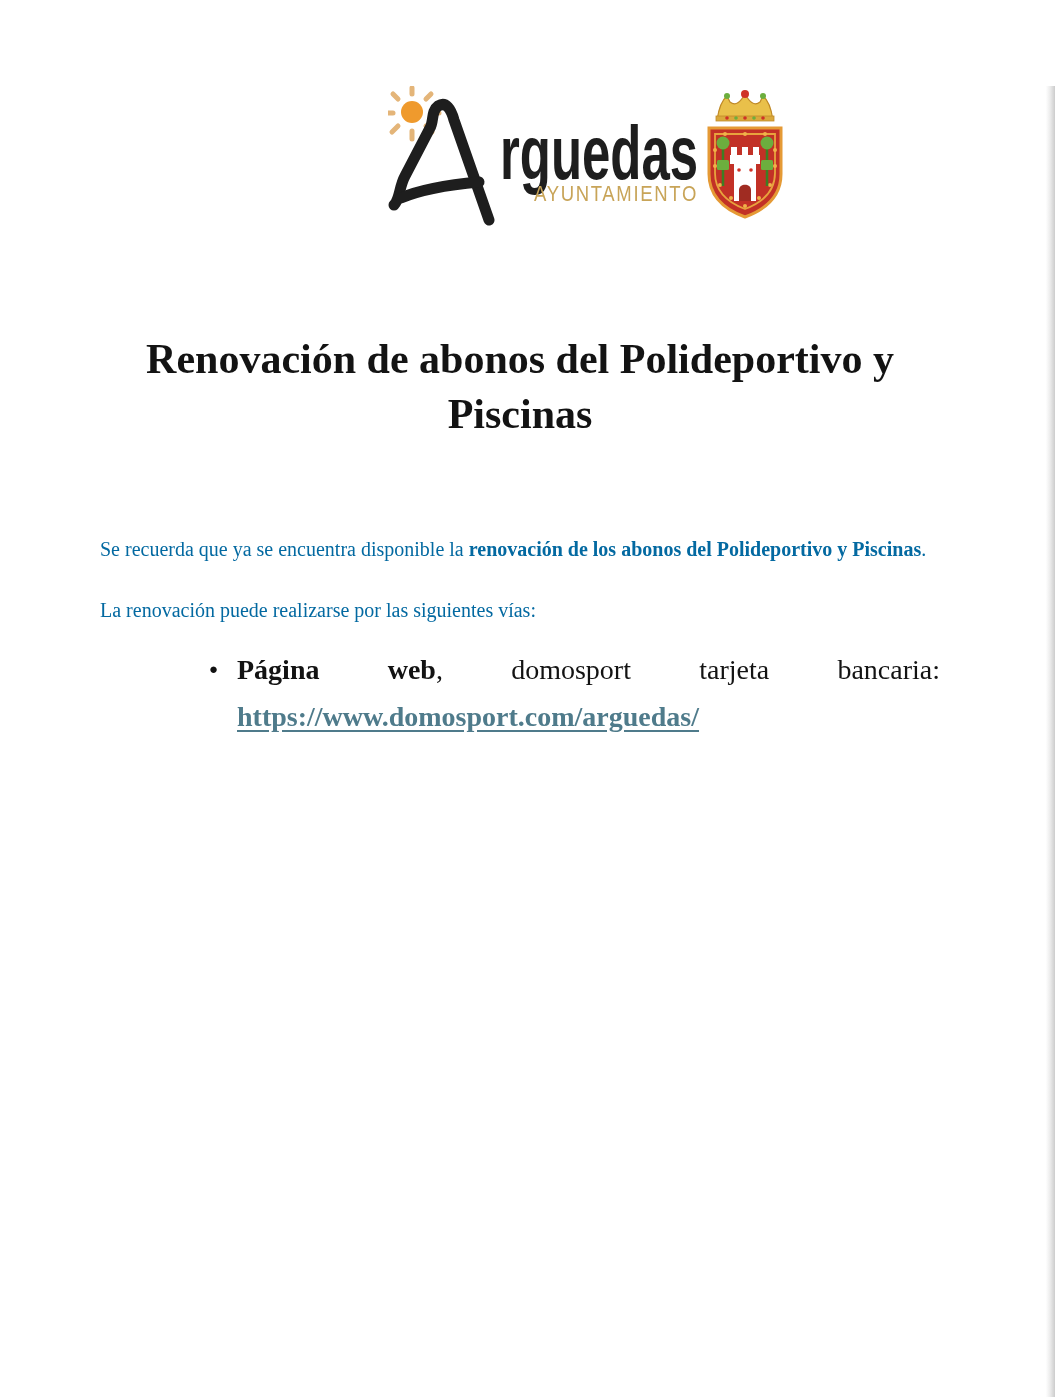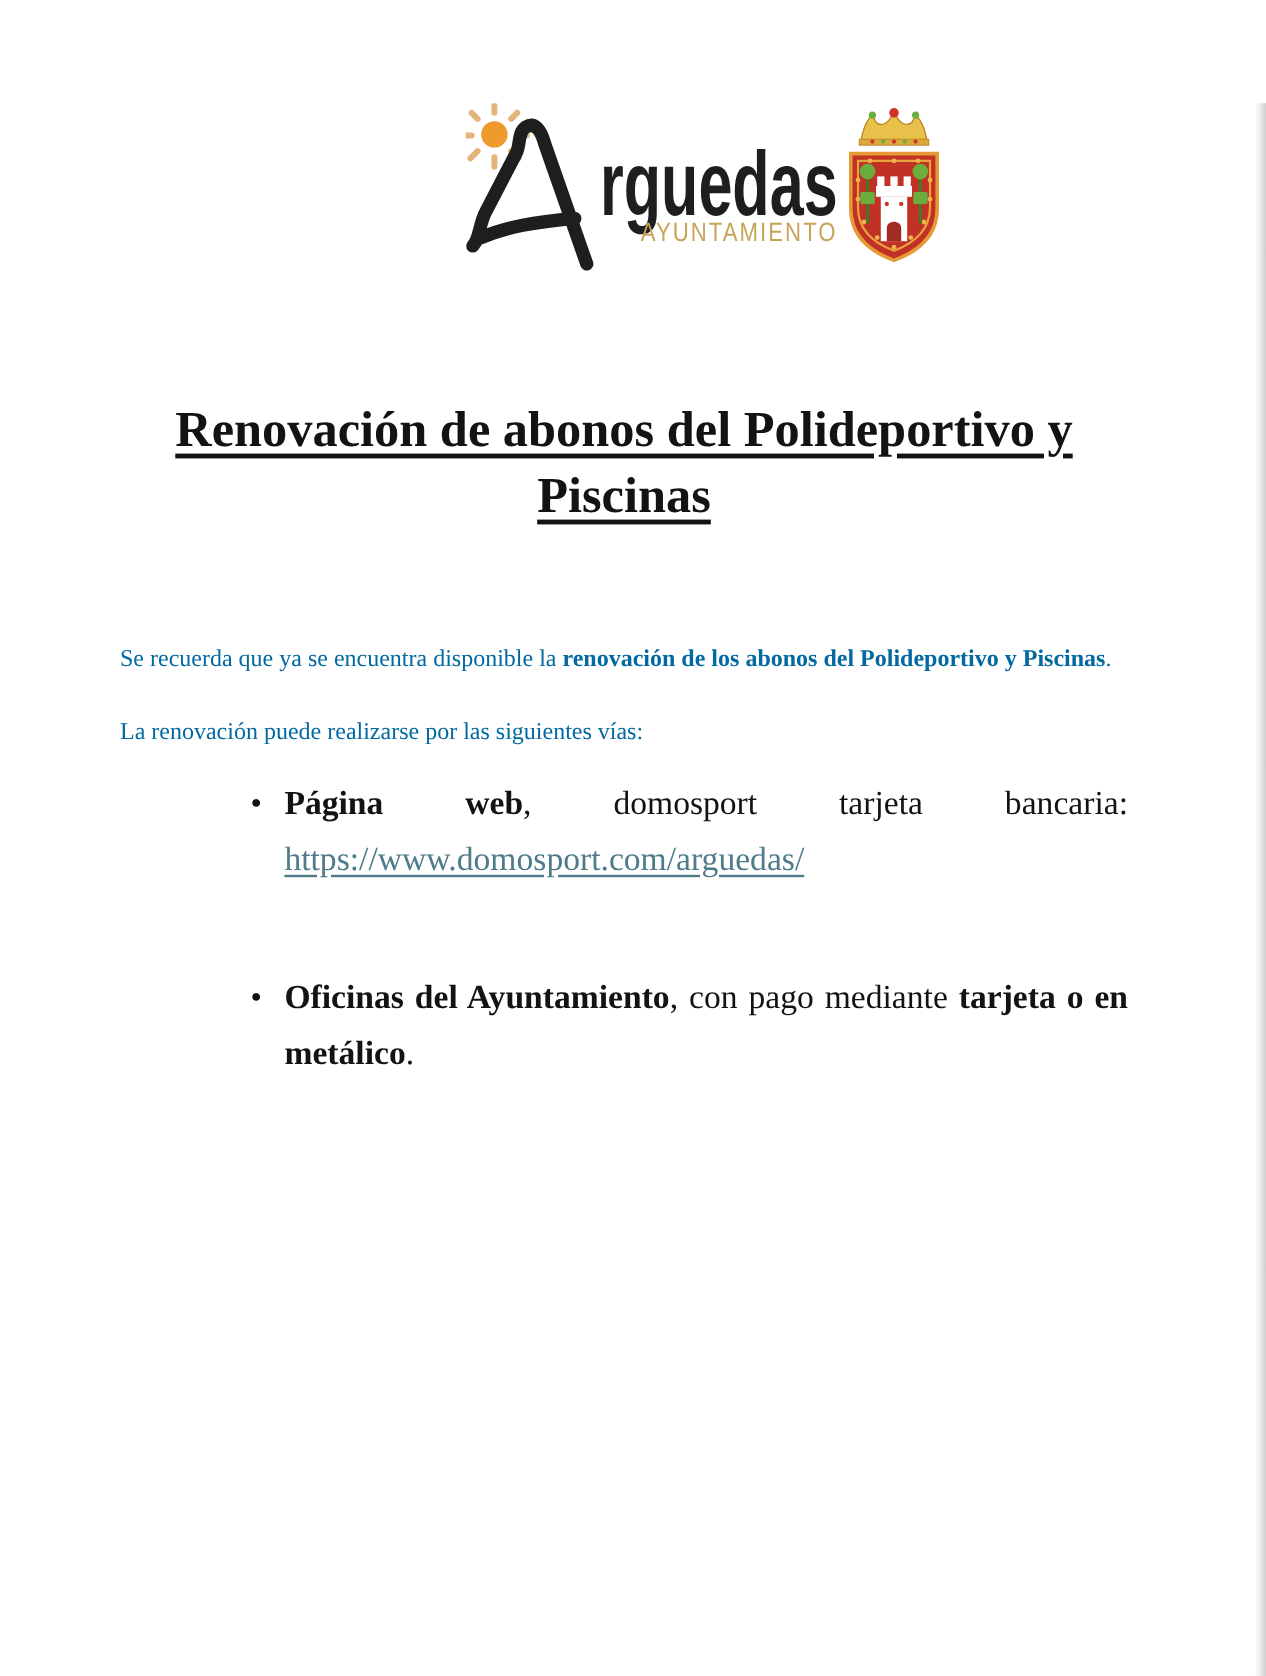--- a/index.html
+++ b/index.html
@@ -42,21 +42,20 @@
   .doc {
     width: 840px;
     margin-left: 100px;
   }
   h1.title {
     margin-top: 104px;
     font-size: 42px;
     line-height: 55px;
     font-weight: bold;
     text-align: center;
-    text-decoration: underline;
     text-decoration-thickness: 4px;
     text-underline-offset: 6px;
     color: #131313;
   }
   p.body-par {
     font-size: 20px;
     line-height: 47px;
     text-align: justify;
     margin-bottom: 14px;
     color: #0369a1;
@@ -181,21 +180,20 @@
   <main class="doc">
 
     <h1 class="title">Renovación de abonos del Polideportivo y Piscinas</h1>
 
     <p class="body-par first"><span>Se recuerda que ya se encuentra disponible la </span><strong>renovación de los abonos del Polideportivo y Piscinas</strong><span>.</span></p>
 
 
     <p class="body-par intro">La renovación puede realizarse por las siguientes vías:</p>
 
     <ul class="vias">
-      <li class="web-item"><strong>Página web</strong><span>, domosport tarjeta bancaria: </span><a class="doc-link" href="#" style="color: rgb(79, 123, 139);">https://www.domosport.com/arguedas/</a></li>
+      <li class="web-item"><strong>Página web</strong><span>, domosport tarjeta bancaria: </span><a class="doc-link" href="#" style="color: rgb(79, 123, 139); font-weight: bold;">https://www.domosport.com/arguedas/</a></li>
 
-      <li><strong>Oficinas del Ayuntamiento</strong><span>, con pago mediante </span><strong>tarjeta o en metálico</strong><span>.</span></li>
     </ul>
 
   </main>
 
   <div class="viewer-edge"></div>
 </div>
 
 </body></html>

